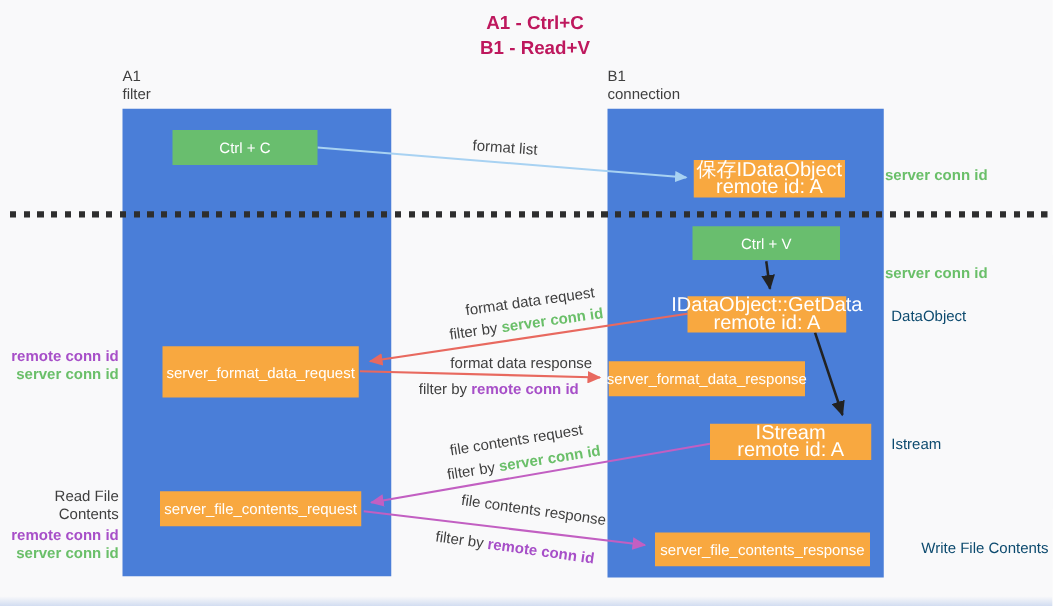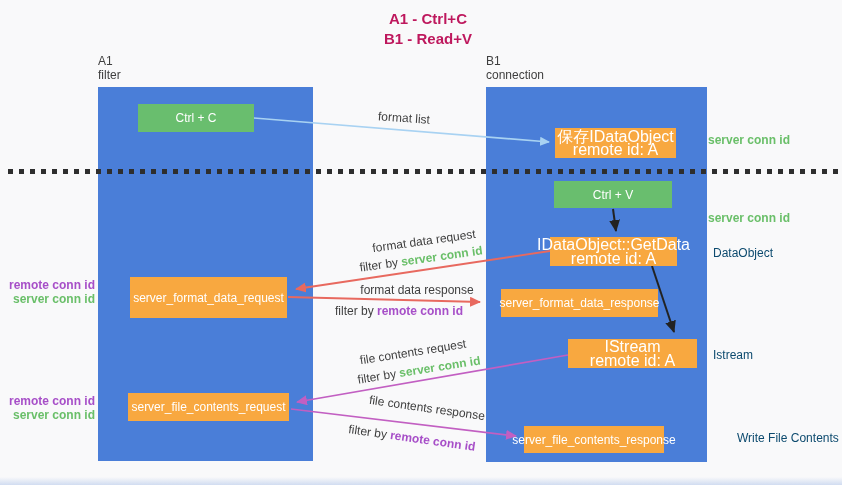--- a/index.html
+++ b/index.html
@@ -106,34 +106,34 @@
 
   <div class="node orange" style="left:550px;top:237px;width:127px;height:29px;">
     <span class="bl">IDataObject::GetData</span>
     <span class="bl">remote id: A</span>
   </div>
 
   <div class="node orange" style="left:130px;top:277px;width:157px;height:41px;">
     <span class="one">server_format_data_request</span>
   </div>
 
-  <div class="node orange" style="left:487px;top:289px;width:157px;height:28px;margin-left:14px;">
+  <div class="node orange" style="left:487px;top:289px;width:157px;height:28px;">
     <span class="one">server_format_data_response</span>
   </div>
 
   <div class="node orange" style="left:568px;top:339px;width:129px;height:29px;">
     <span class="bl">IStream</span>
     <span class="bl">remote id: A</span>
   </div>
 
   <div class="node orange" style="left:128px;top:393px;width:161px;height:28px;">
     <span class="one">server_file_contents_request</span>
   </div>
 
-  <div class="node orange" style="left:524px;top:426px;width:140px;height:27px;">
+  <div class="node orange" style="left:524px;top:426px;width:172px;height:27px;">
     <span class="one">server_file_contents_response</span>
   </div>
 
   <div class="edge-label" style="left:404px;top:118px;transform:translate(-50%,-50%) rotate(4deg);">format list</div>
 
   <div class="edge-label" style="left:424px;top:241px;transform:translate(-50%,-50%) rotate(-8deg);">format data request</div>
   <div class="edge-label" style="left:421px;top:259px;transform:translate(-50%,-50%) rotate(-8deg);">
     <span>filter by</span>
     <span class="green-text">server conn id</span>
   </div>
@@ -161,19 +161,20 @@
   <div class="side-label" style="left:713px;top:246px;">DataObject</div>
   <div class="side-label" style="left:713px;top:348px;">Istream</div>
   <div class="side-label" style="left:713px;top:431px;margin-left:24px;">Write File Contents</div>
 
   <div class="stack" style="left:5px;top:279px;">
     <div class="purple-text">remote conn id</div>
     <div class="green-text">server conn id</div>
   </div>
 
   <div class="stack" style="left:5px;top:391px;">
+    <div>Read File Contents</div>
     <div class="purple-text" style="margin-top:4px;">remote conn id</div>
     <div class="green-text">server conn id</div>
   </div>
 
   <div class="bottom-fade"></div>
 
 </div>
 
 </body></html>

